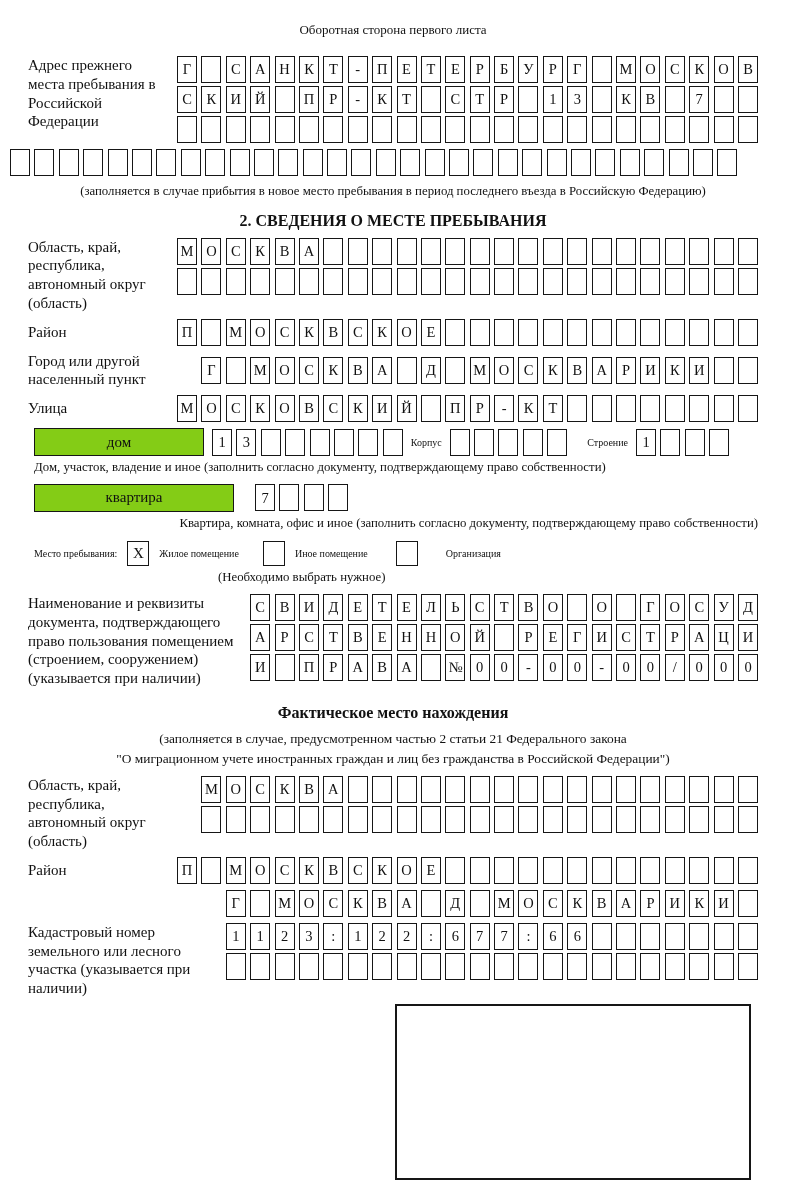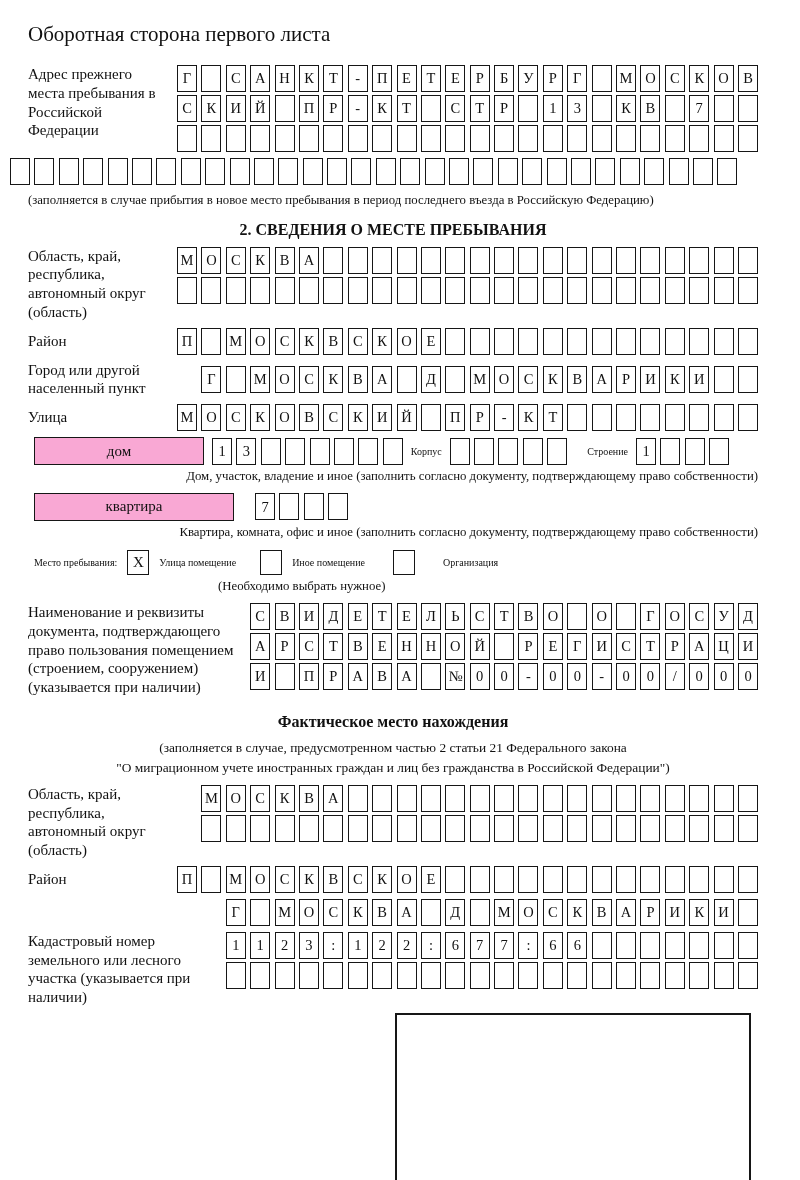--- a/index.html
+++ b/index.html
@@ -4,45 +4,45 @@
 <style>
   html,body{margin:0;padding:0;background:#ffffff;}
   body{
     width:800px;height:1180px;
     font-family:"Liberation Serif","DejaVu Serif",serif;
     color:#111;font-size:15px;
     box-sizing:border-box;
     overflow:hidden;
   }
   .page{padding:8px 42px 10px 28px;box-sizing:border-box;width:800px;}
-  .header-note{text-align:left;font-size:21px;margin:14px 0 18px 0;}
+  .header-note{text-align:center;font-size:13px;margin:14px 0 18px 0;}
 
   
   .grid{display:inline-flex;gap:4.4px;flex:none;}
   .cell{
     box-sizing:border-box;flex:none;
     width:20px;height:27px;
     border:1.7px solid #161616;
     display:inline-flex;align-items:center;justify-content:center;
     font-size:14.5px;line-height:1;background:#fff;
   }
   .grid-stack{display:flex;flex-direction:column;gap:3px;align-items:flex-end;}
 
   .frow{display:flex;align-items:flex-start;margin-bottom:6px;}
   .frow.center{align-items:center;}
   .lbl{font-size:15px;line-height:1.25;flex:none;}
   .push{margin-left:auto;}
 
-  .note{font-size:12.8px;text-align:left;margin:3px 0 8px 0;line-height:1.3;}
+  .note{font-size:12.8px;text-align:center;margin:3px 0 8px 0;line-height:1.3;}
   .sec-title{font-weight:bold;text-align:center;font-size:16px;margin:12px 0 8px 0;}
 
   .lblbox{
     box-sizing:border-box;height:28px;border:1.8px solid #161616;
     display:inline-flex;align-items:center;justify-content:center;
-    font-size:15px;flex:none;background:#f9a8d4;
+    font-size:15px;flex:none;background:#84cc16;
   }
   .inline-label{font-size:10px;flex:none;}
   .hrow{display:flex;align-items:center;gap:8px;margin:6px 0 2px 0;}
 
   .chk{
     box-sizing:border-box;width:22px;height:25px;border:1.8px solid #161616;
     display:inline-flex;align-items:center;justify-content:center;
     font-size:15px;flex:none;background:#fff;
   }
   .mesto-row{display:flex;align-items:center;gap:10px;margin:10px 0 2px 6px;}
@@ -347,37 +347,37 @@
         <span class="cell"></span>
       </span>
     <span class="inline-label" style="margin-left:12px;">Строение</span>
     <span class="grid">
         <span class="cell">1</span>
         <span class="cell"></span>
         <span class="cell"></span>
         <span class="cell"></span>
       </span>
   </div>
-  <div class="note" style="text-align:right;margin-left:6px;">Дом, участок, владение и иное (заполнить согласно документу, подтверждающему право собственности)</div>
+  <div class="note" style="text-align:left;margin-left:6px;">Дом, участок, владение и иное (заполнить согласно документу, подтверждающему право собственности)</div>
 
   <div class="hrow" style="margin-left:6px;gap:21px;">
     <span class="lblbox" style="width:200px;">квартира</span>
     <span class="grid">
         <span class="cell">7</span>
         <span class="cell"></span>
         <span class="cell"></span>
         <span class="cell"></span>
       </span>
   </div>
   <div class="note" style="text-align:right;margin-left:6px;">Квартира, комната, офис и иное (заполнить согласно документу, подтверждающему право собственности)</div>
 
   <div class="mesto-row">
     <span class="inline-label">Место пребывания:</span>
     <span class="chk">X</span>
-    <span class="inline-label">Улица помещение</span>
+    <span class="inline-label">Жилое помещение</span>
     <span class="chk" style="margin-left:14px;"></span>
     <span class="inline-label">Иное помещение</span>
     <span class="chk" style="margin-left:18px;"></span>
     <span class="inline-label" style="margin-left:18px;">Организация</span>
   </div>
   <div class="note" style="text-align:left;margin-left:190px;">(Необходимо выбрать нужное)</div>
 
   <div class="frow">
     <div class="lbl" style="width:218px;">Наименование и реквизиты документа, подтверждающего право пользования помещением (строением, сооружением) (указывается при наличии)</div>
     <div class="grid-stack push">

